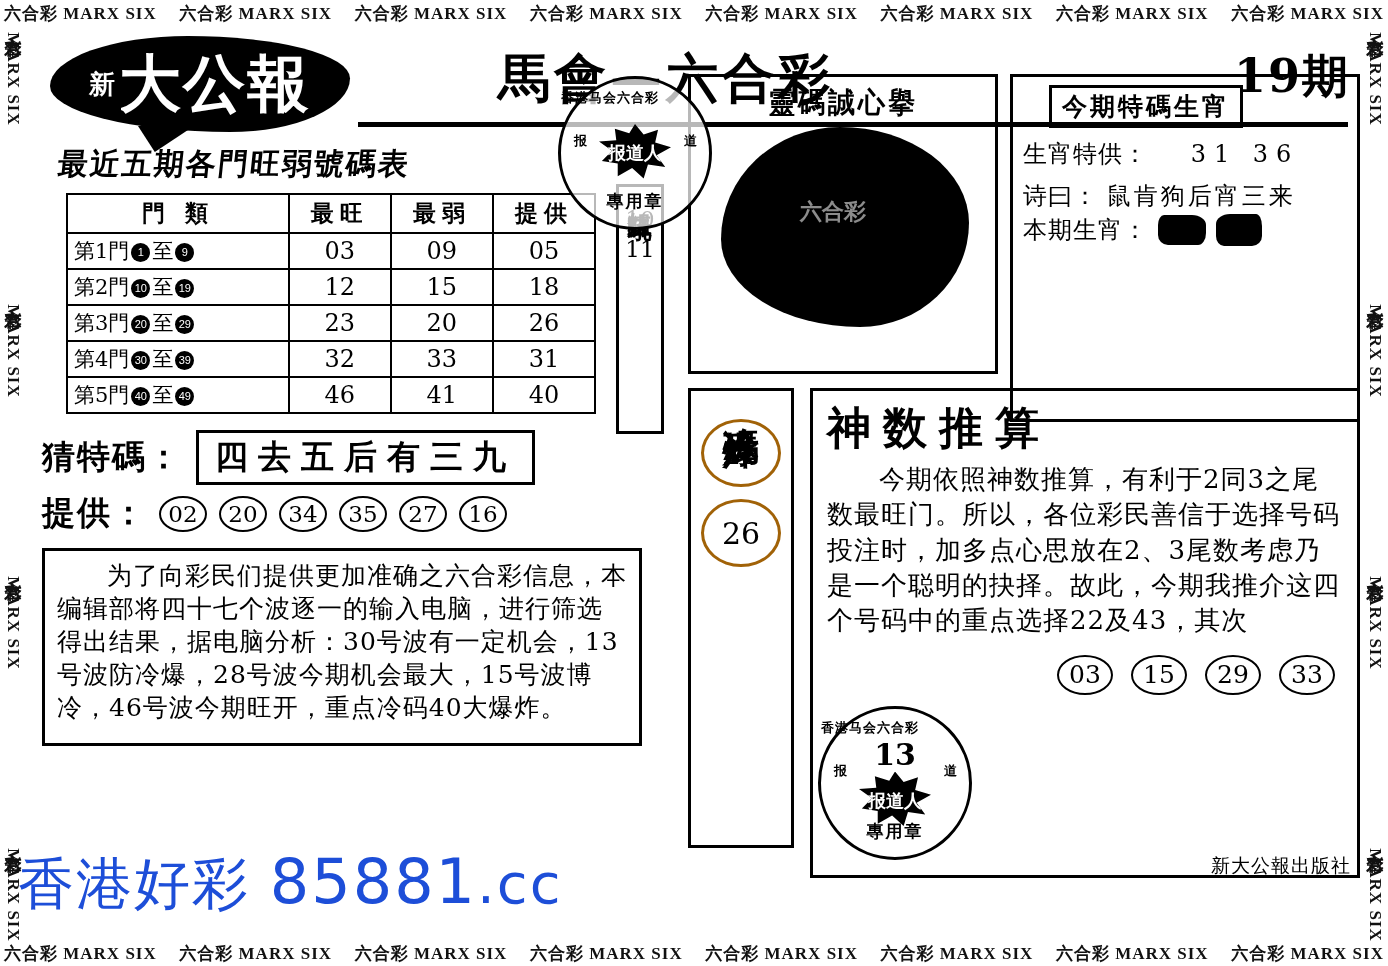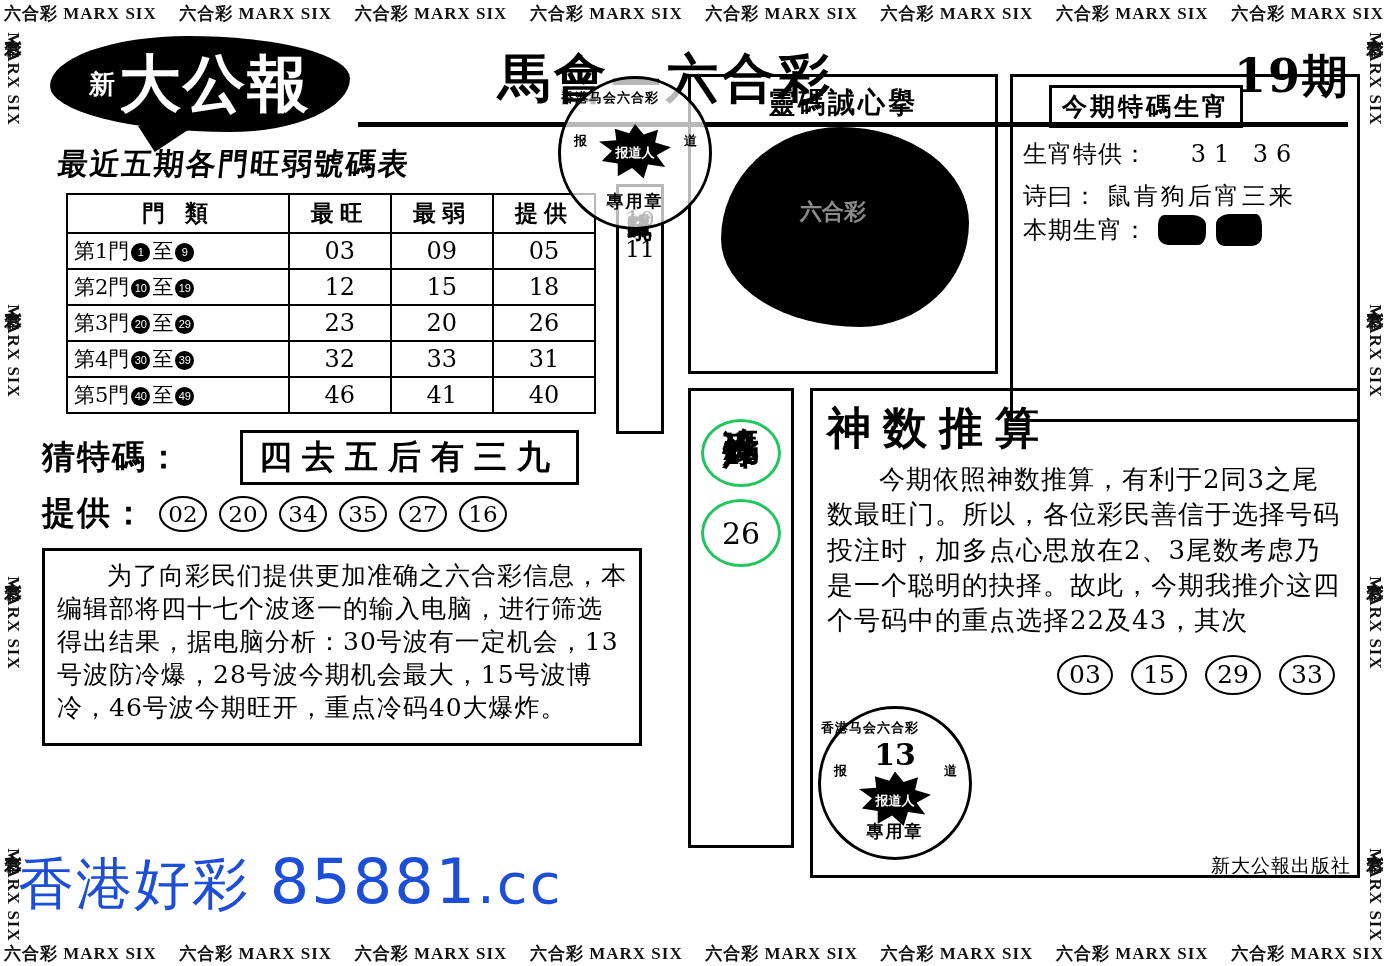--- a/index.html
+++ b/index.html
@@ -94,21 +94,21 @@
   }
   table.grid th{font-size:23px;font-weight:bold;letter-spacing:6px;}
   table.grid td.gate{font-size:21px;text-align:left;padding-left:6px;letter-spacing:0px;}
   .dot{
     display:inline-block;width:19px;height:19px;border-radius:50%;
     background:#000;color:#fff;font-size:11px;line-height:19px;text-align:center;
     vertical-align:middle;margin:0 2px;
     font-family:"Liberation Sans", sans-serif;
   }
   .guess-row{
-    display:flex;align-items:center;margin:16px 0 2px 14px;gap:44px;
+    display:flex;align-items:center;margin:16px 0 2px 14px;
   }
   .guess-label{font-size:33px;font-weight:bold;letter-spacing:2px;}
   .guess-box{
     border:3px solid #000;margin-left:14px;padding:2px 16px;
     font-size:33px;letter-spacing:10px;font-weight:bold;
   }
   .prov-row{display:flex;align-items:center;margin:6px 0 0 14px;}
   .prov-label{font-size:33px;font-weight:bold;letter-spacing:2px;}
   .circnum{
     display:inline-block;width:44px;height:32px;border:2px solid #000;border-radius:50%;
@@ -126,21 +126,21 @@
   
   .stamp{
     position:absolute;border:3px solid #000;border-radius:50%;
     background:rgba(255,255,255,0.72);
     display:flex;align-items:center;justify-content:center;
     flex-direction:column;
   }
   .stamp .burst{
     width:72px;height:58px;background:#000;
     clip-path:polygon(50% 0,62% 18%,82% 10%,78% 32%,100% 40%,80% 54%,92% 74%,68% 70%,62% 94%,46% 76%,26% 90%,26% 68%,4% 64%,18% 46%,0 30%,24% 28%,22% 8%,42% 16%);
-    color:#fff;font-size:13px;display:flex;align-items:center;justify-content:center;
+    color:#fff;font-size:18px;display:flex;align-items:center;justify-content:center;
     font-weight:bold;
   }
   .stamp .arc-top{
     position:absolute;top:10px;width:100%;text-align:left;
     font-size:13px;font-weight:bold;letter-spacing:1px;
   }
   .stamp .bottom-txt{
     position:absolute;bottom:14px;width:100%;text-align:center;
     font-size:17px;font-weight:bold;letter-spacing:2px;
   }
@@ -203,21 +203,21 @@
   .zfoot{font-size:19px;line-height:1.35;margin-top:6px;letter-spacing:0px;}
 
   
   .cold-box{
     position:absolute;left:660px;top:362px;width:106px;height:460px;
     border:3px solid #000;box-sizing:border-box;
     display:flex;flex-direction:column;align-items:center;padding-top:8px;
   }
   .cold-box .t{font-size:36px;font-weight:bold;line-height:1.04;}
   .cold-box .num{
-    width:74px;height:62px;border:3px solid #22c55e;border-radius:50%;
+    width:74px;height:62px;border:3px solid #a16207;border-radius:50%;
     display:flex;align-items:center;justify-content:center;
     font-size:30px;margin-top:12px;
   }
 
   
   .shen-box{
     position:absolute;left:782px;top:362px;width:550px;height:490px;
     border:3px solid #000;box-sizing:border-box;padding:6px 14px;
   }
   .shen-title{

